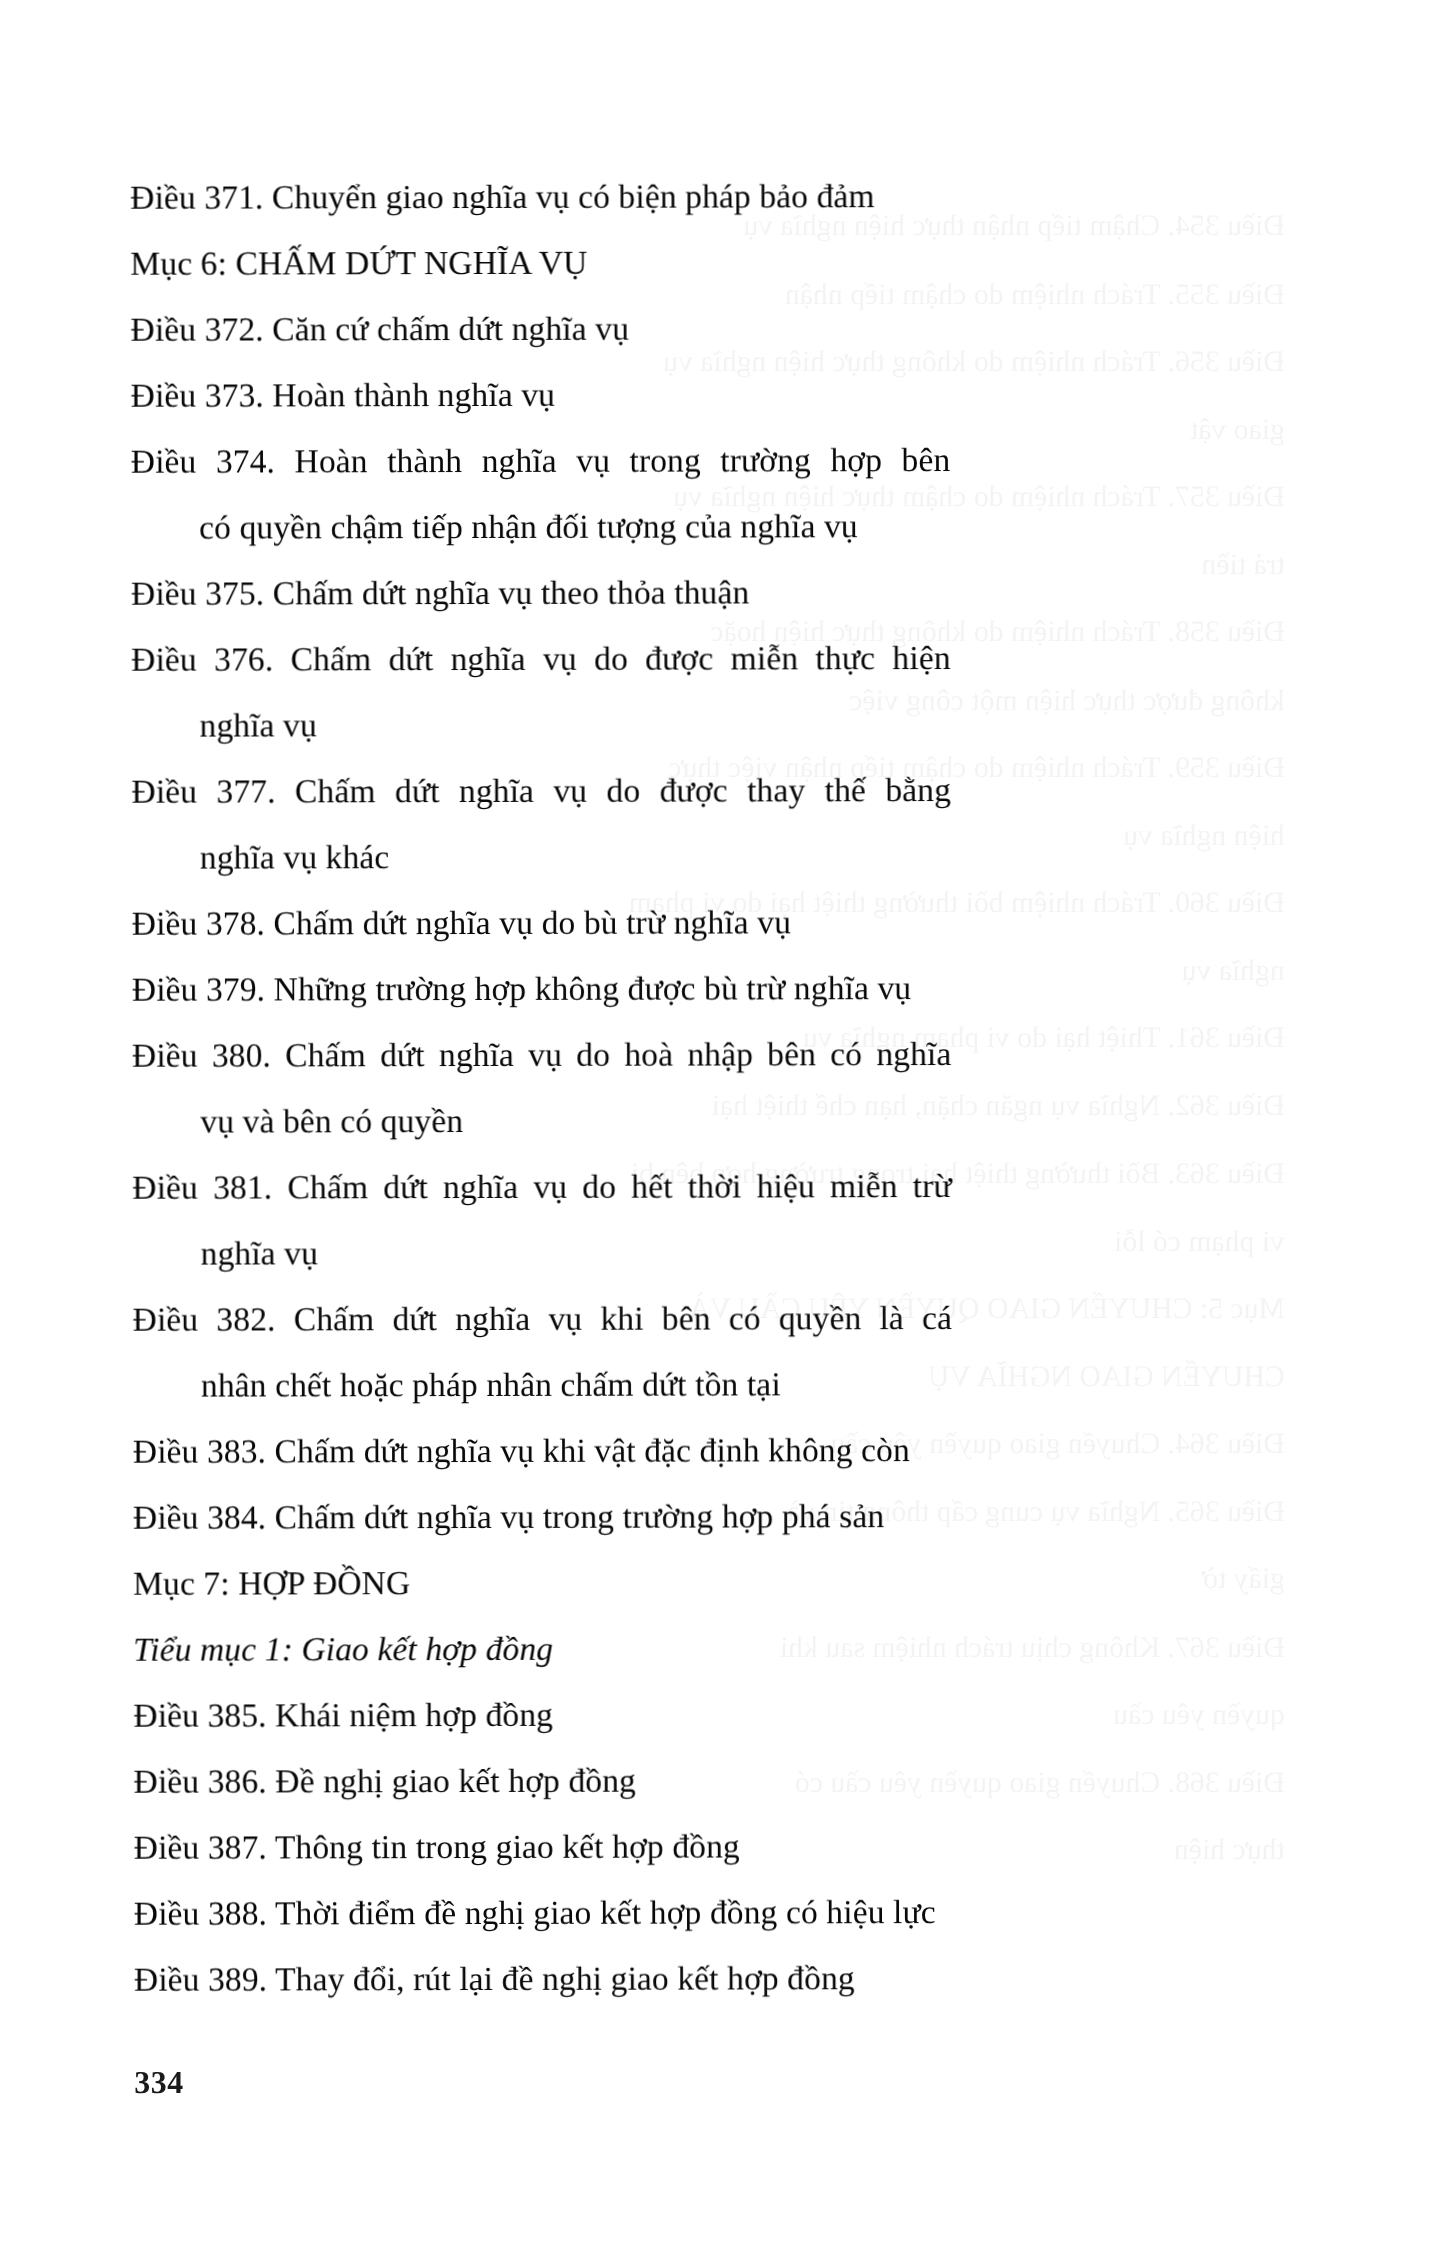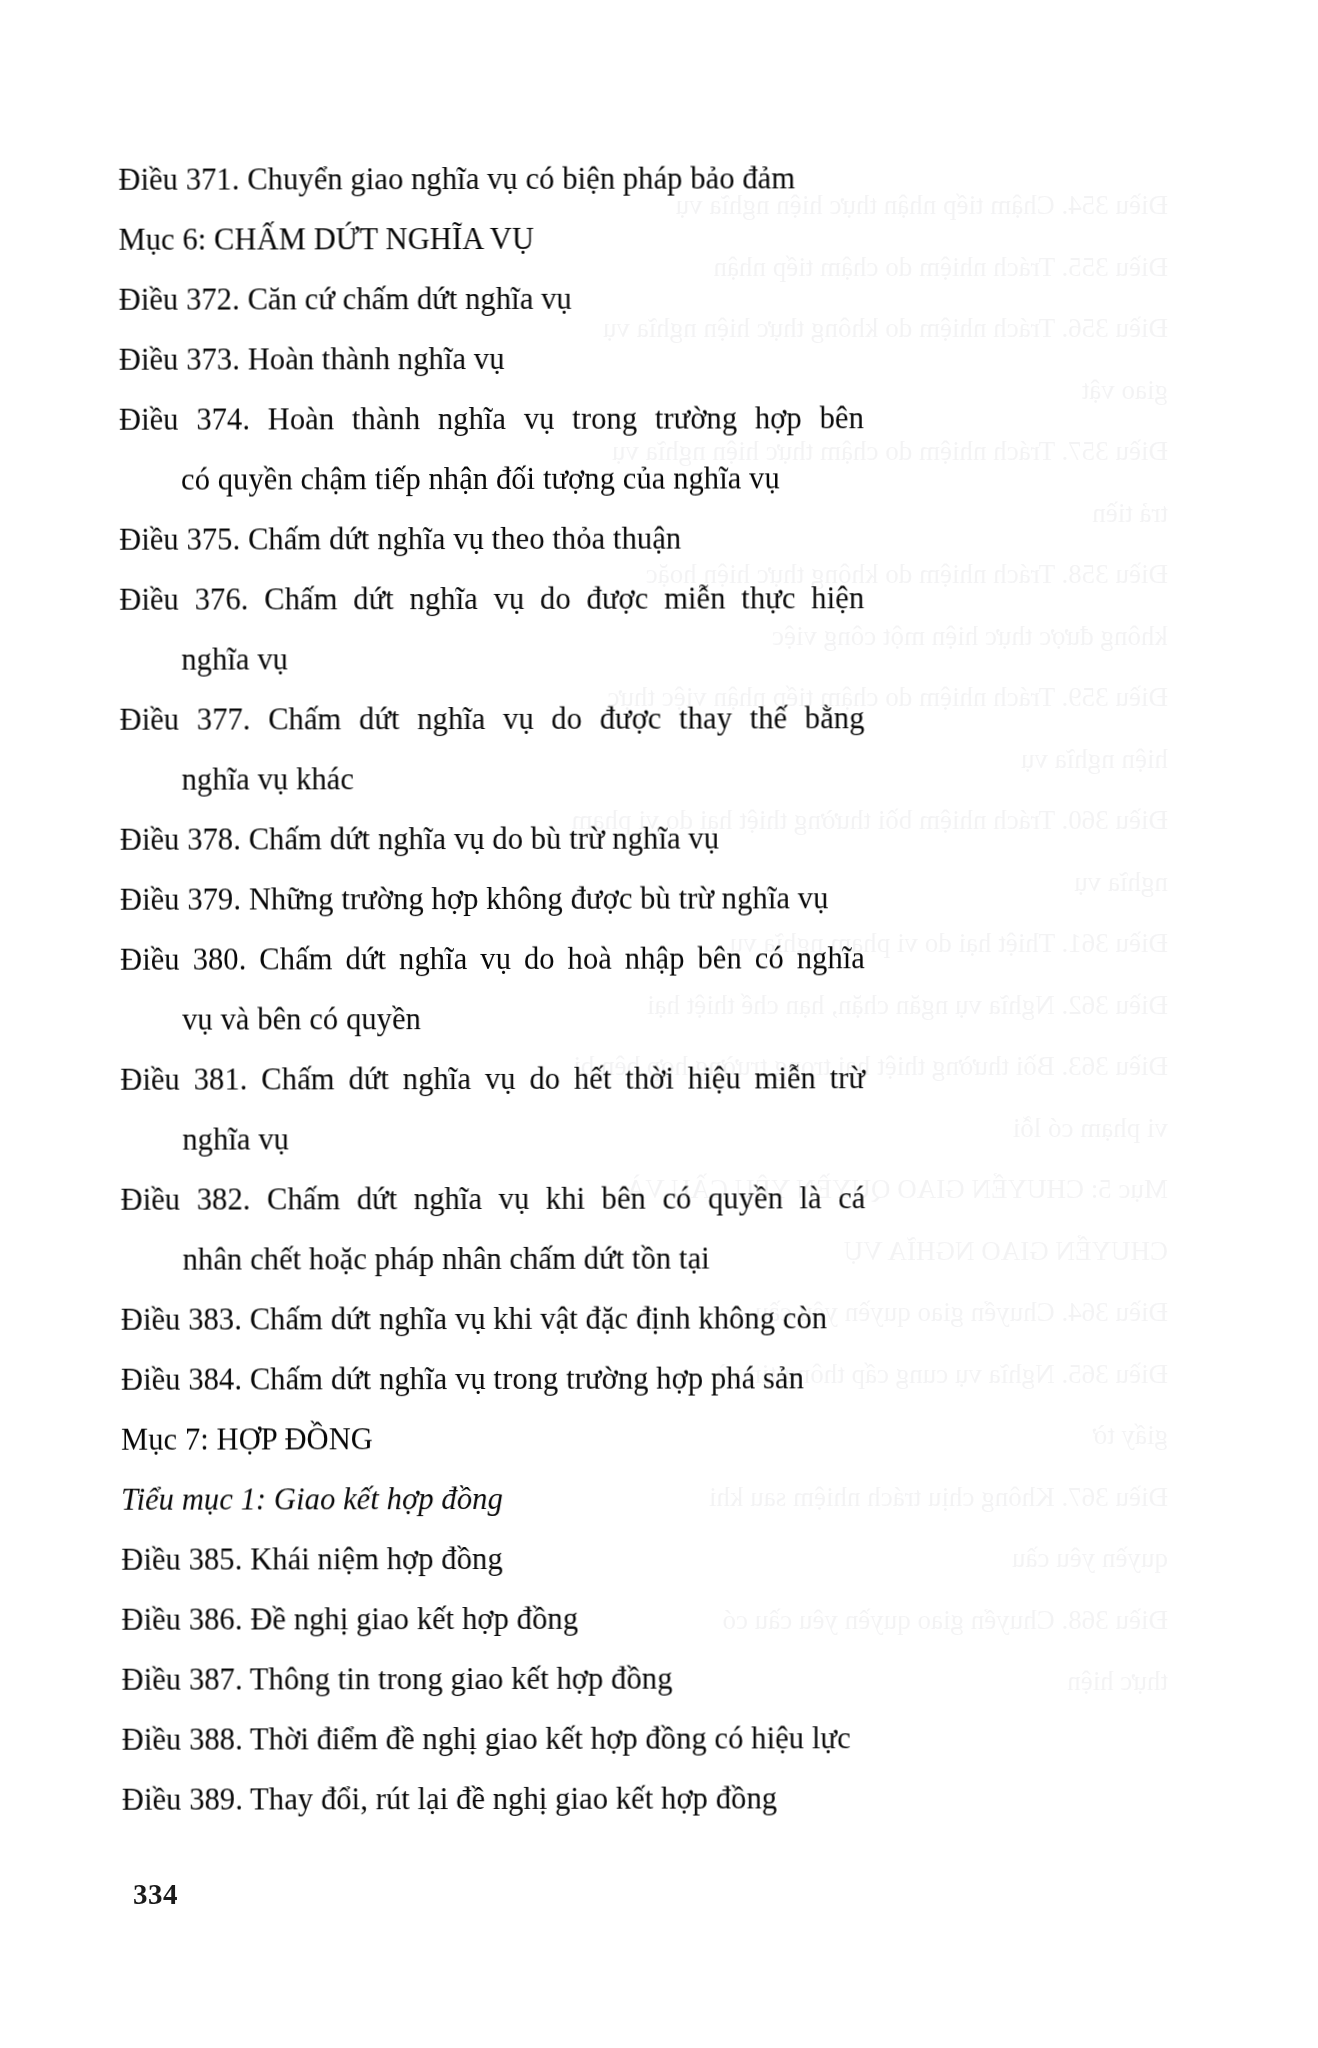--- a/index.html
+++ b/index.html
@@ -78,21 +78,20 @@
   .section-head { font-size: 30.5px; line-height: 60px; }
   .sub-head { font-style: italic; font-size: 30.5px; line-height: 60px; }
 
   .folio {
     position: absolute;
     left: 122px;
     top: 1878px;
     font-size: 29px;
     font-weight: 700;
     letter-spacing: 0.5px;
-    margin-left: 11px;
   }
 
   
   .ink {
     filter: blur(0.16px) contrast(1.18);
     transform: rotate(-0.12deg);
     transform-origin: top left;
   }
 </style>
 </head>

